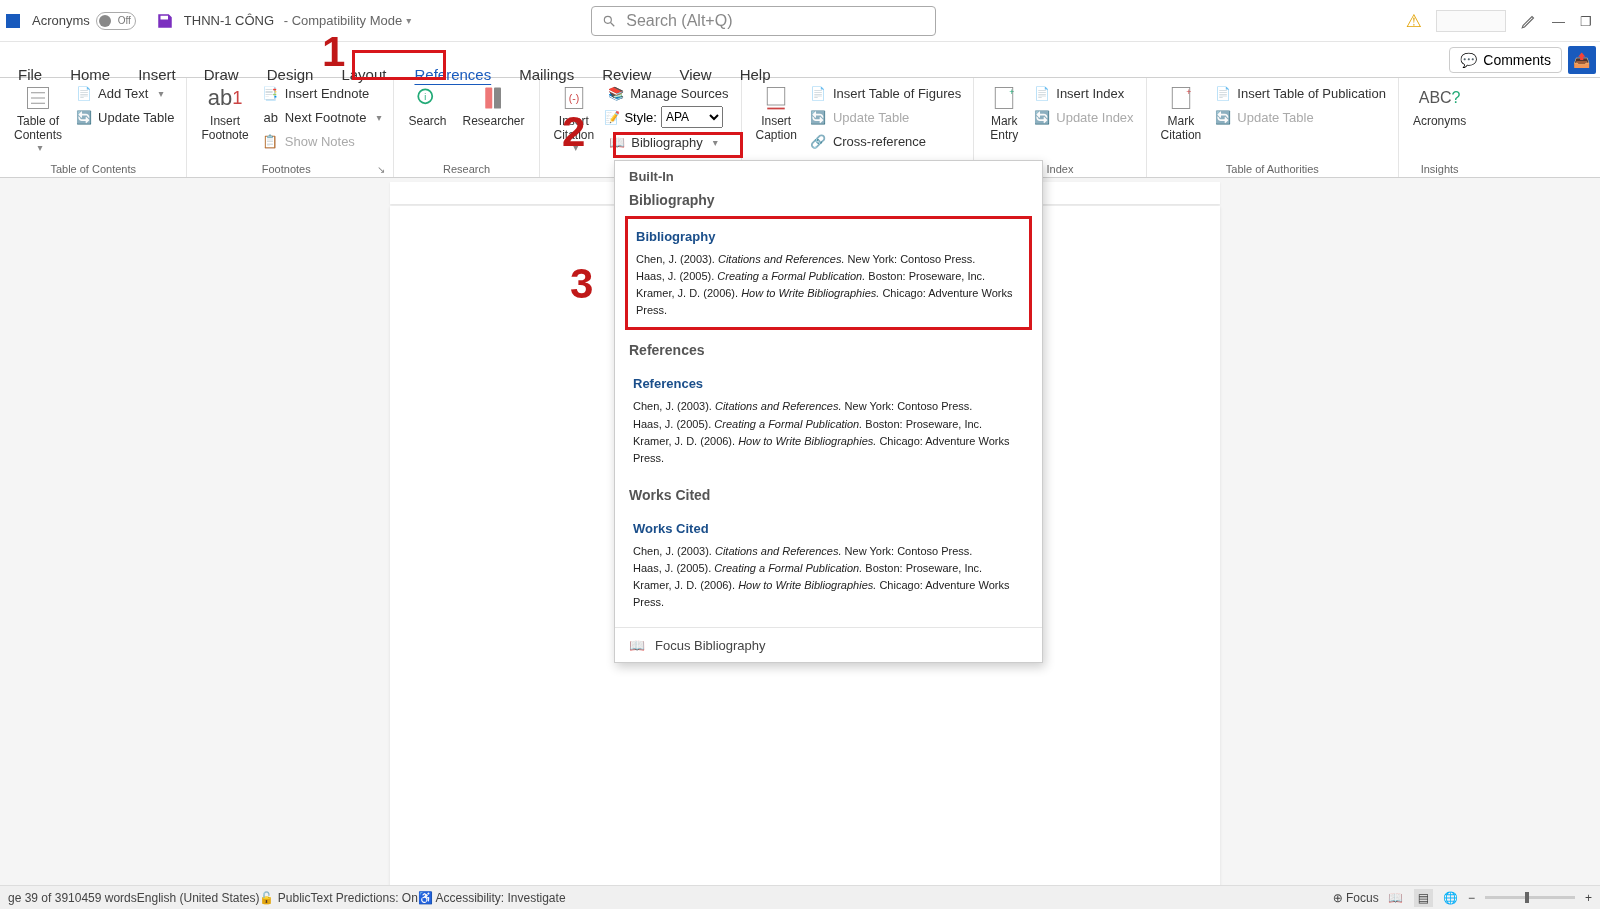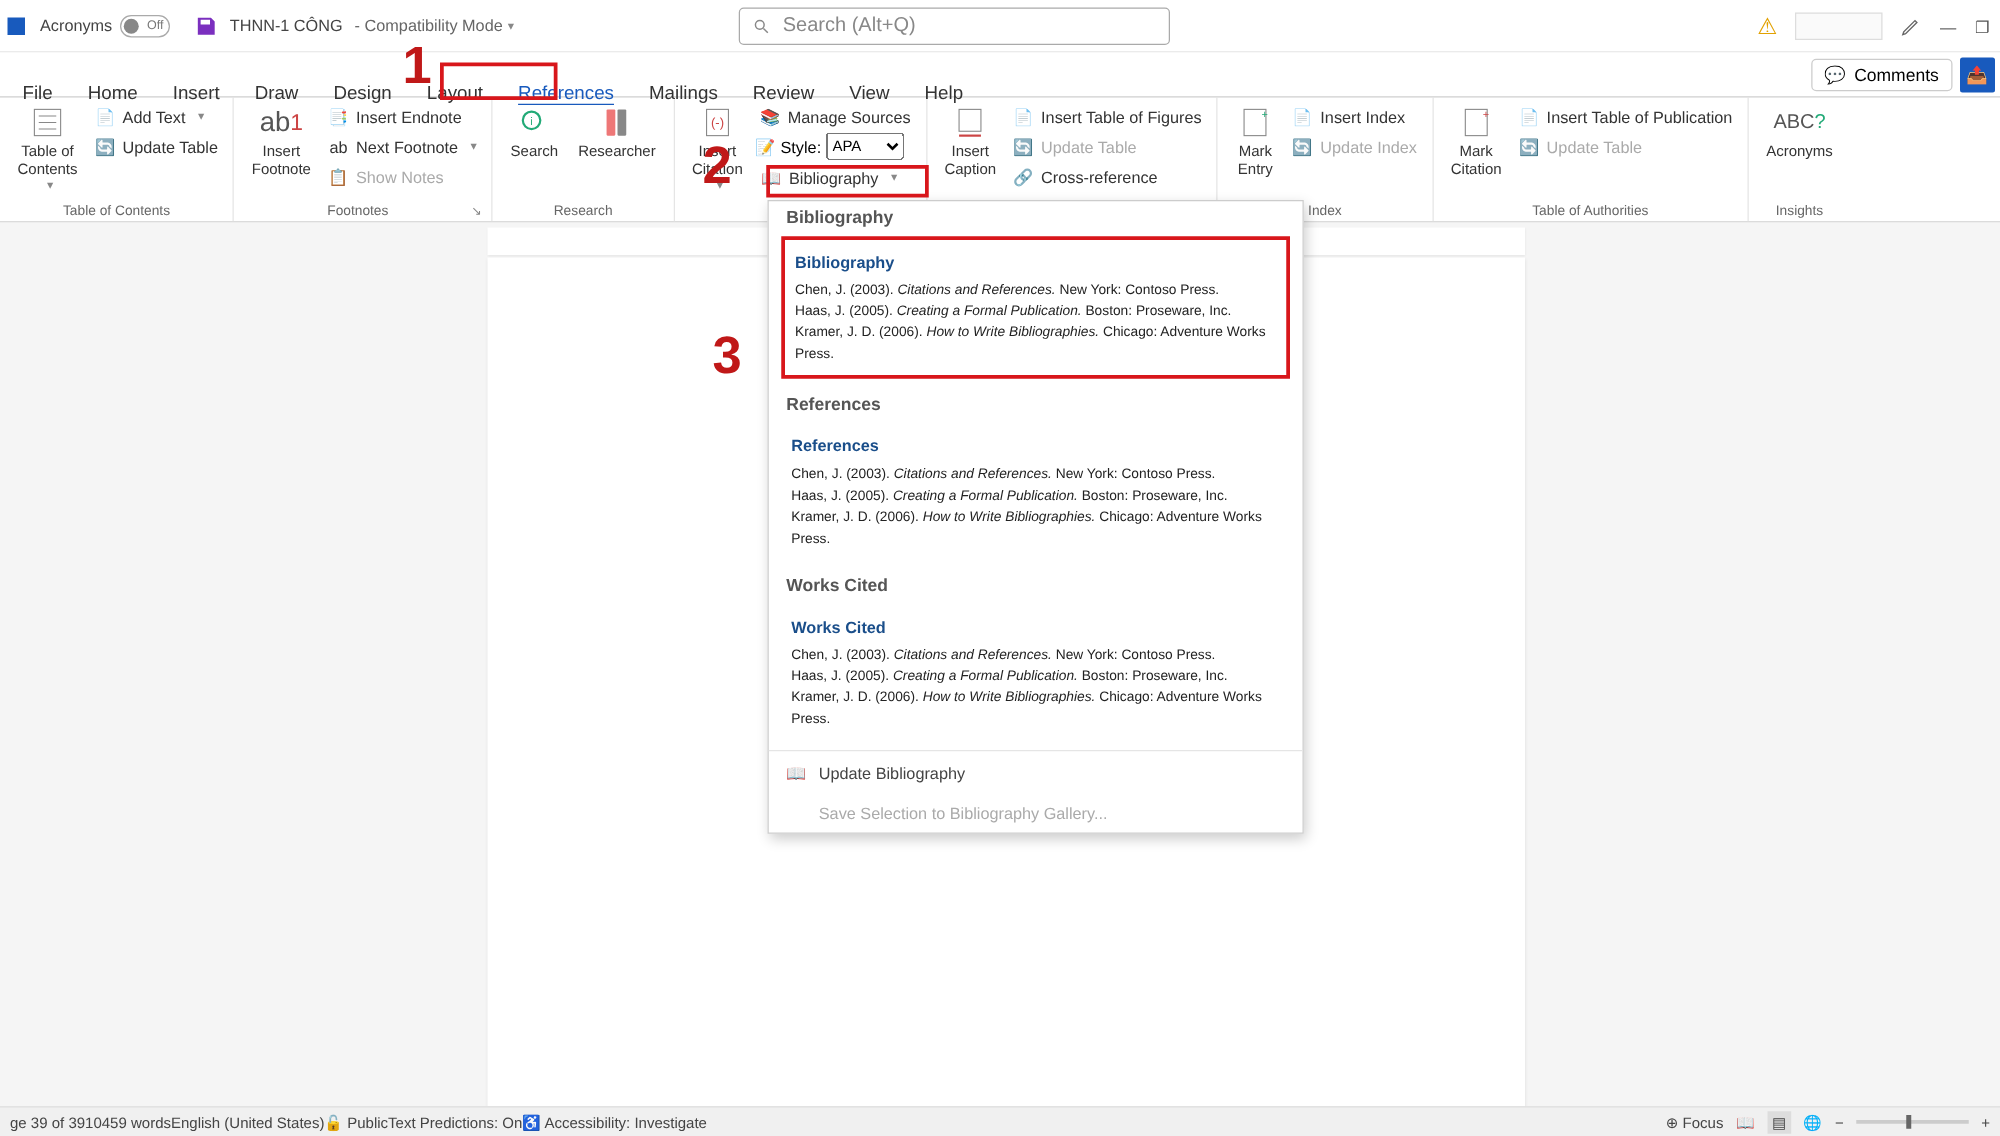--- a/index.html
+++ b/index.html
@@ -356,20 +356,21 @@
 
 <div class="doc-area">
   <div class="ruler">
       <span>6</span>
     </div>
   <div class="page-top"></div>
   <div class="page"></div>
 </div>
 
 <div class="gallery">
+  <div class="gallery-hdr">Built-In</div>
   <div class="gallery-sub">Bibliography</div>
   <div class="preview sel">
     <div class="title">Bibliography</div>
     <div class="entry"><span>Chen, J. (2003). </span><span class="it">Citations and References.</span><span> New York: Contoso Press.</span></div>
     <div class="entry"><span>Haas, J. (2005). </span><span class="it">Creating a Formal Publication.</span><span> Boston: Proseware, Inc.</span></div>
     <div class="entry"><span>Kramer, J. D. (2006). </span><span class="it">How to Write Bibliographies.</span><span> Chicago: Adventure Works Press.</span></div>
   </div>
   <div class="gallery-sub">References</div>
   <div class="preview">
     <div class="title">References</div>
@@ -380,24 +381,21 @@
   <div class="gallery-sub">Works Cited</div>
   <div class="preview">
     <div class="title">Works Cited</div>
     <div class="entry"><span>Chen, J. (2003). </span><span class="it">Citations and References.</span><span> New York: Contoso Press.</span></div>
     <div class="entry"><span>Haas, J. (2005). </span><span class="it">Creating a Formal Publication.</span><span> Boston: Proseware, Inc.</span></div>
     <div class="entry"><span>Kramer, J. D. (2006). </span><span class="it">How to Write Bibliographies.</span><span> Chicago: Adventure Works Press.</span></div>
   </div>
   <hr>
   <div class="gallery-item">
     <span class="ico">📖</span>
-    <span>Update Bibliography</span>
-  </div>
-  <div class="gallery-item dis">
-    <span style="margin-left:26px">Save Selection to Bibliography Gallery...</span>
+    <span>Focus Bibliography</span>
   </div>
 </div>
 
 <div class="annot" style="left:570px; top:260px;">3</div>
 
 <div class="status-bar">
   <span>ge 39 of 39</span>
   <span>10459 words</span>
   <span>English (United States)</span>
   <span>🔓 <span>Public</span></span>

